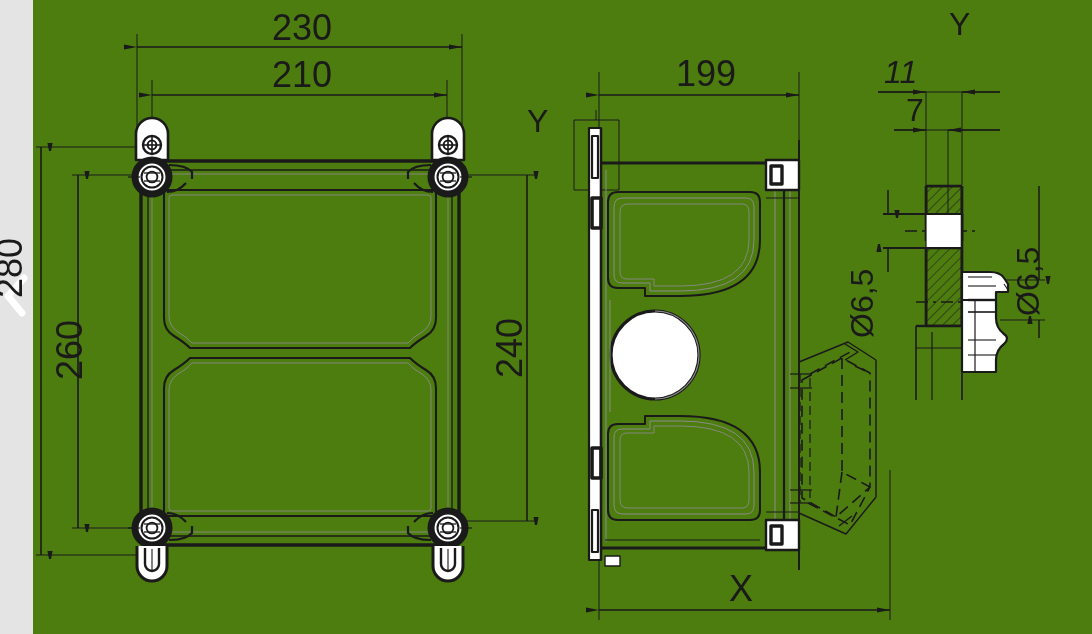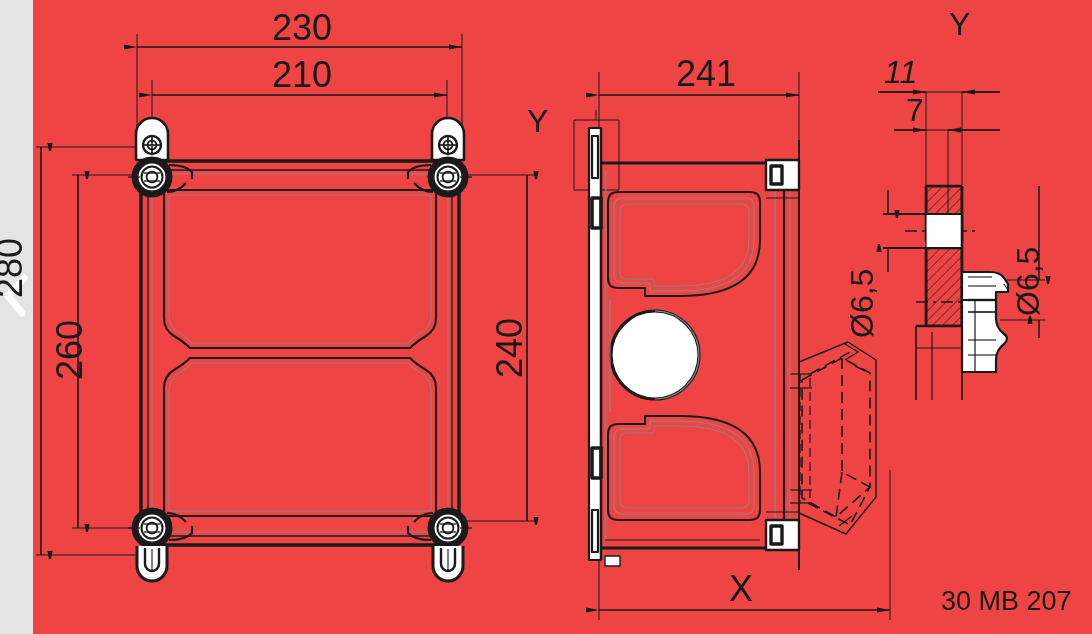--- a/index.html
+++ b/index.html
@@ -8,21 +8,21 @@
     padding: 0;
     background: #ffffff;
   }
   body {
     font-family: "Liberation Sans", sans-serif;
   }
   #page {
     position: relative;
     width: 1092px;
     height: 634px;
-    background: #ef4444;
+    background: #4d7c0f;
     overflow: hidden;
   }
   #sidebar {
     position: absolute;
     left: 0;
     top: 0;
     width: 33px;
     height: 634px;
     background: #e4e4e4;
   }
@@ -415,22 +415,21 @@
 
     </g>
   </svg>
 
   <div class="dimtext t230">230</div>
   <div class="dimtext t210">210</div>
   <div class="dimtext t280">280</div>
   <div class="dimtext t260">260</div>
   <div class="dimtext t240">240</div>
   <div class="dimtext tY1">Y</div>
-  <div class="dimtext t145">241</div>
+  <div class="dimtext t145">199</div>
   <div class="dimtext tX">X</div>
   <div class="dimtext tY2">Y</div>
   <div class="dimtext t11">11</div>
   <div class="dimtext t7">7</div>
   <div class="dimtext td65a">Ø6,5</div>
   <div class="dimtext td65b">Ø6,5</div>
-  <div class="dimtext tcode">30 MB 207</div>
 
 </div>
 
 </body></html>

